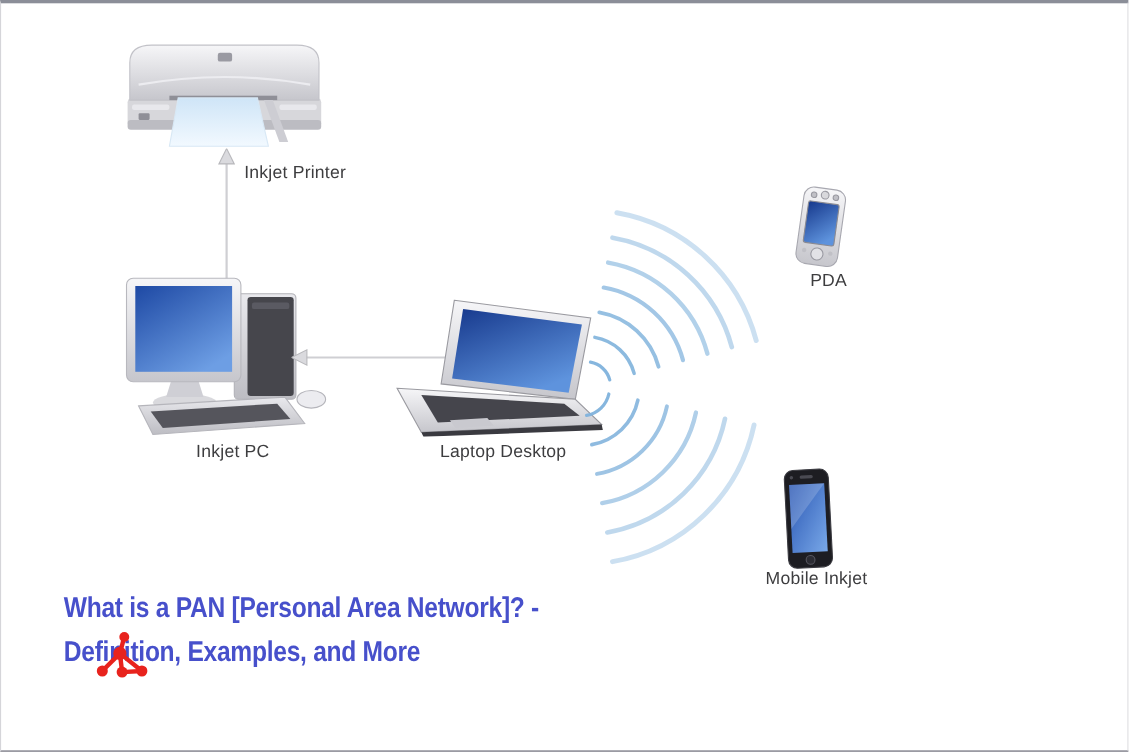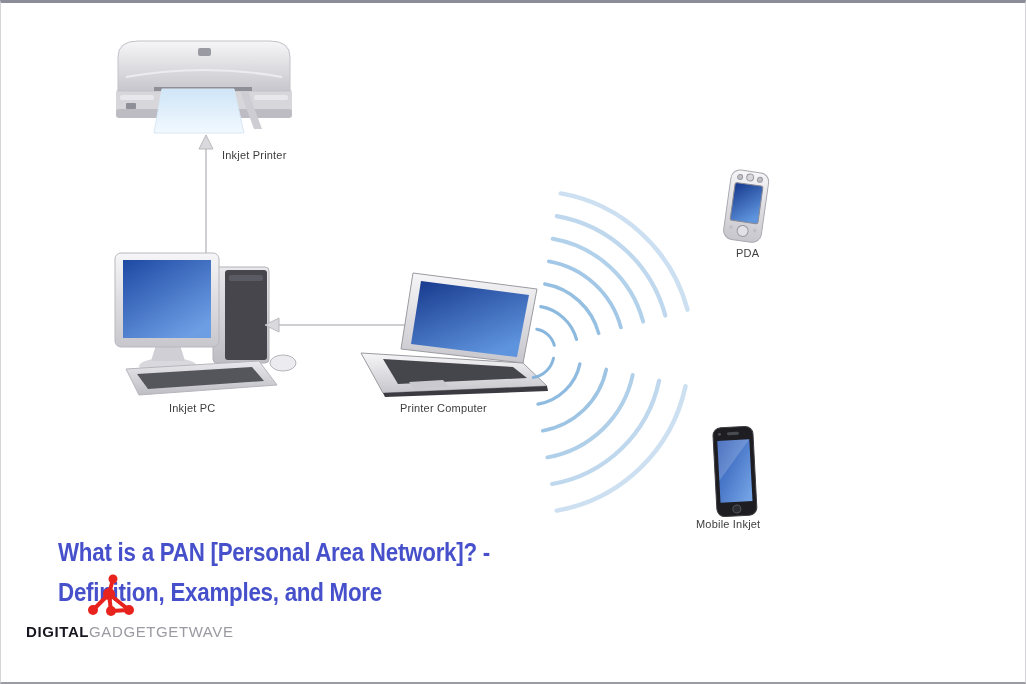--- a/index.html
+++ b/index.html
@@ -11,24 +11,24 @@
     border-top:3px solid #8b8e98;
     border-bottom:2px solid #9b9ba3;
     border-left:1px solid #d5d5d9;
     border-right:1px solid #d5d5d9;
     overflow:hidden;
     font-family:"Liberation Sans", sans-serif;
   }
   .abs{position:absolute;}
   .device-label{
     position:absolute;
-    font-size:11px;
+    font-size:16px;
     color:#3d3d3f;
     letter-spacing:.2px;
-    text-align:left;
+    text-align:right;
     white-space:nowrap;
   }
   .title-block{
     position:absolute;
     left:57px;top:529px;
     font-weight:bold;
     font-size:26px;
     line-height:40px;
     letter-spacing:-0.3px;
     transform:scaleX(0.86);
@@ -164,21 +164,21 @@
       <rect x="12" y="15" width="32" height="62" fill="url(#glossBlue)"></rect>
       <polygon points="12,15 44,15 12,55" fill="#ffffff" opacity="0.18"></polygon>
       <rect x="22" y="7" width="12" height="3" rx="1.5" fill="#4a4a52"></rect>
       <circle cx="14.5" cy="8.5" r="1.6" fill="#4a4a52"></circle>
       <circle cx="28" cy="84" r="4" fill="#2c2c33" stroke="#55555e"></circle>
     </g>
   </svg>
 
   <div class="device-label" style="left:221px;top:146px">Inkjet Printer</div>
   <div class="device-label" style="left:168px;top:399px;width:76px">Inkjet PC</div>
-  <div class="device-label" style="left:399px;top:399px;width:104px">Printer Computer</div>
+  <div class="device-label" style="left:399px;top:399px;width:104px">Laptop Desktop</div>
   <div class="device-label" style="left:735px;top:244px;width:34px">PDA</div>
   <div class="device-label" style="left:695px;top:515px;width:80px">Mobile Inkjet</div>
 
   <div class="title-block" style="color:#4750cb">
     <div>What is a PAN [Personal Area Network]? -</div>
     <div>Definition, Examples, and More</div>
   </div>
 
   <svg class="abs" style="left:85px;top:568px" width="50" height="46" viewBox="0 0 50 46">
     <g stroke="#e8231d" stroke-width="4" fill="none">
@@ -190,17 +190,14 @@
     </g>
     <g fill="#e8231d">
       <circle cx="27" cy="8" r="4.5"></circle>
       <circle cx="23" cy="23" r="6"></circle>
       <circle cx="7" cy="39" r="5"></circle>
       <circle cx="25" cy="40" r="5"></circle>
       <circle cx="43" cy="39" r="5"></circle>
     </g>
   </svg>
 
-  <div class="logo-line">
-    <span class="logo-bold">DIGITAL</span><span class="logo-light">GADGETGETWAVE</span>
-  </div>
 
 </div>
 
 </body></html>

